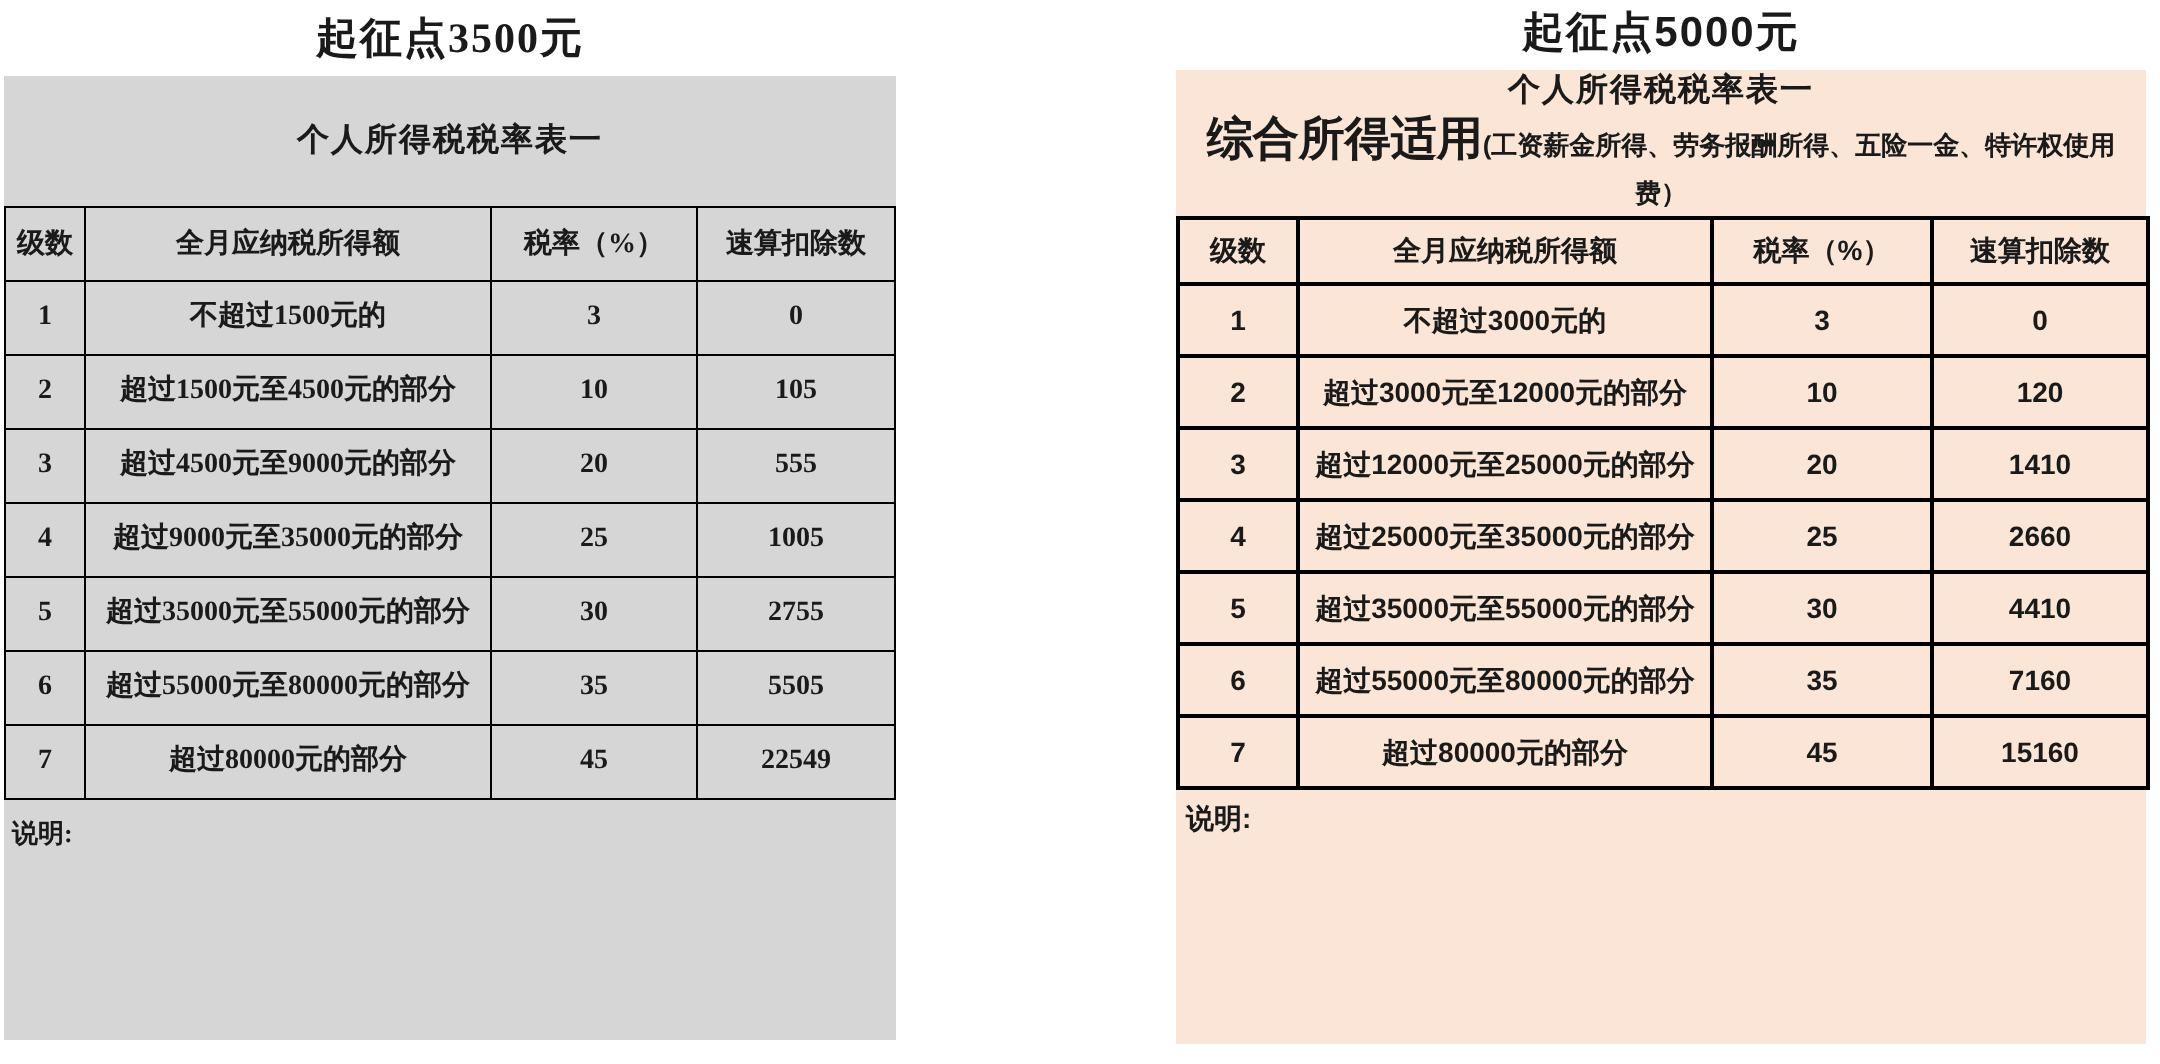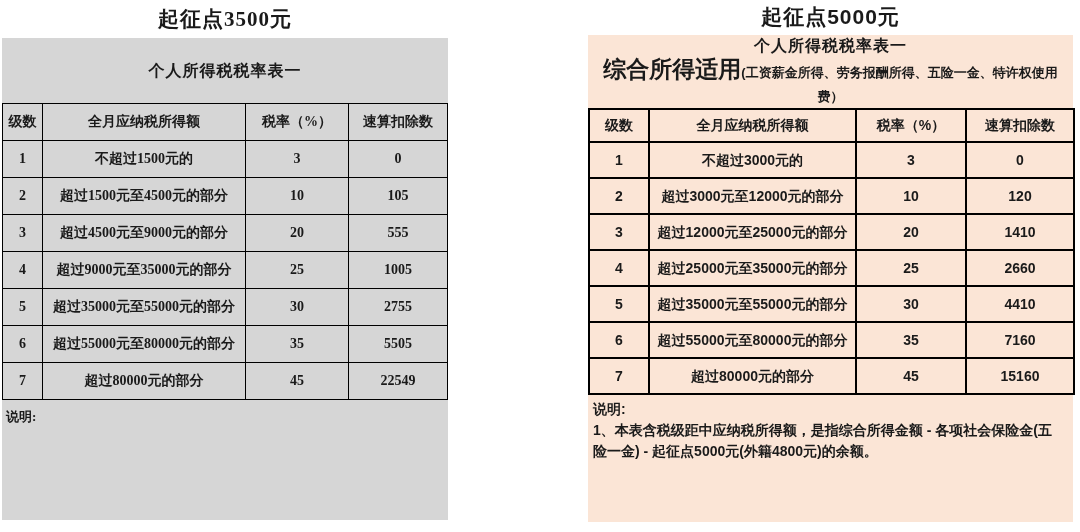--- a/index.html
+++ b/index.html
@@ -192,16 +192,15 @@
           <tr>
             <td>7</td>
             <td>超过80000元的部分</td>
             <td>45</td>
             <td>15160</td>
           </tr>
         </tbody>
     </table>
     <div class="notes">
       <p>说明:</p>
-      <p>1、本表含税级距中应纳税所得额，是指综合所得金额 - 各项社会保险金(五险一金) - 起征点5000元(外籍4800元)的余额。</p>
     </div>
   </div>
 </div>
 
 </body></html>

